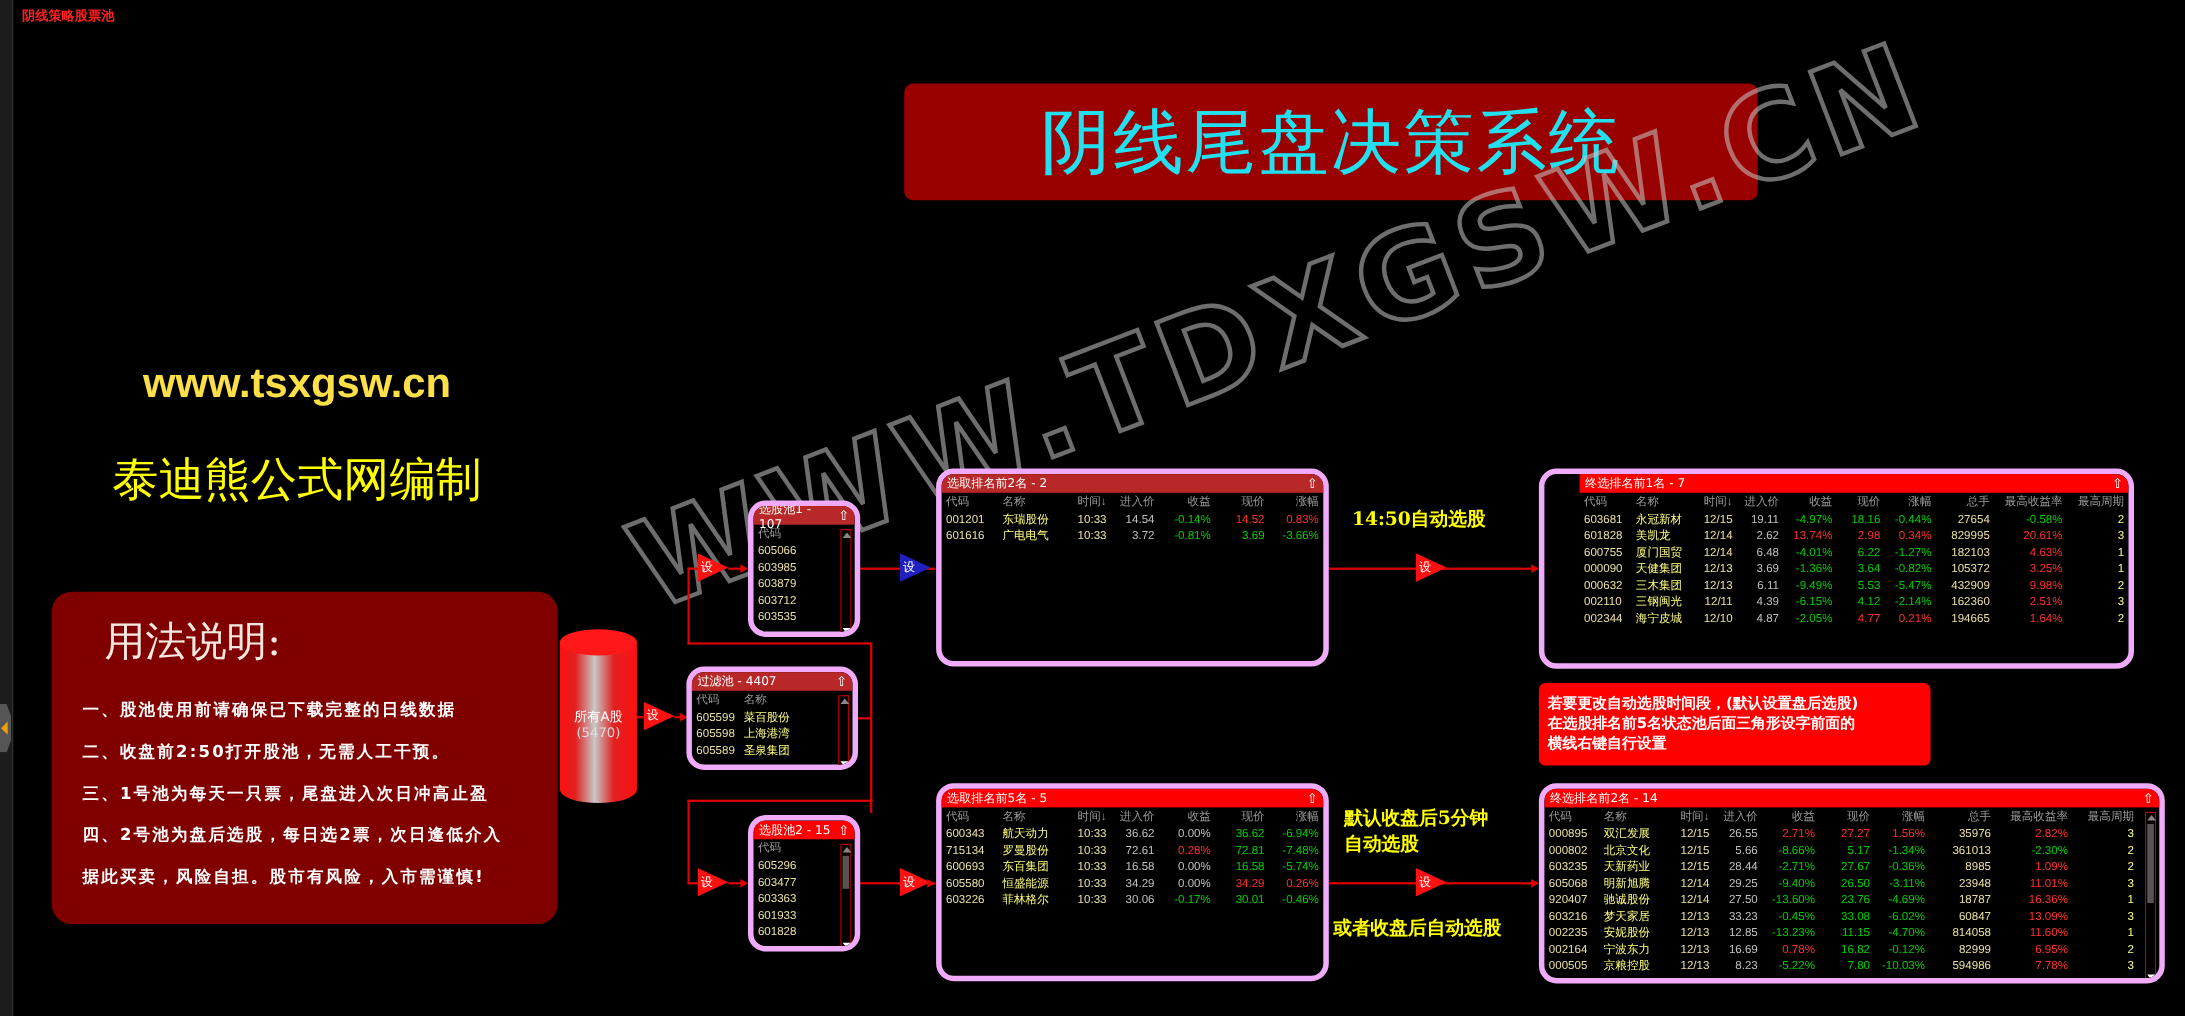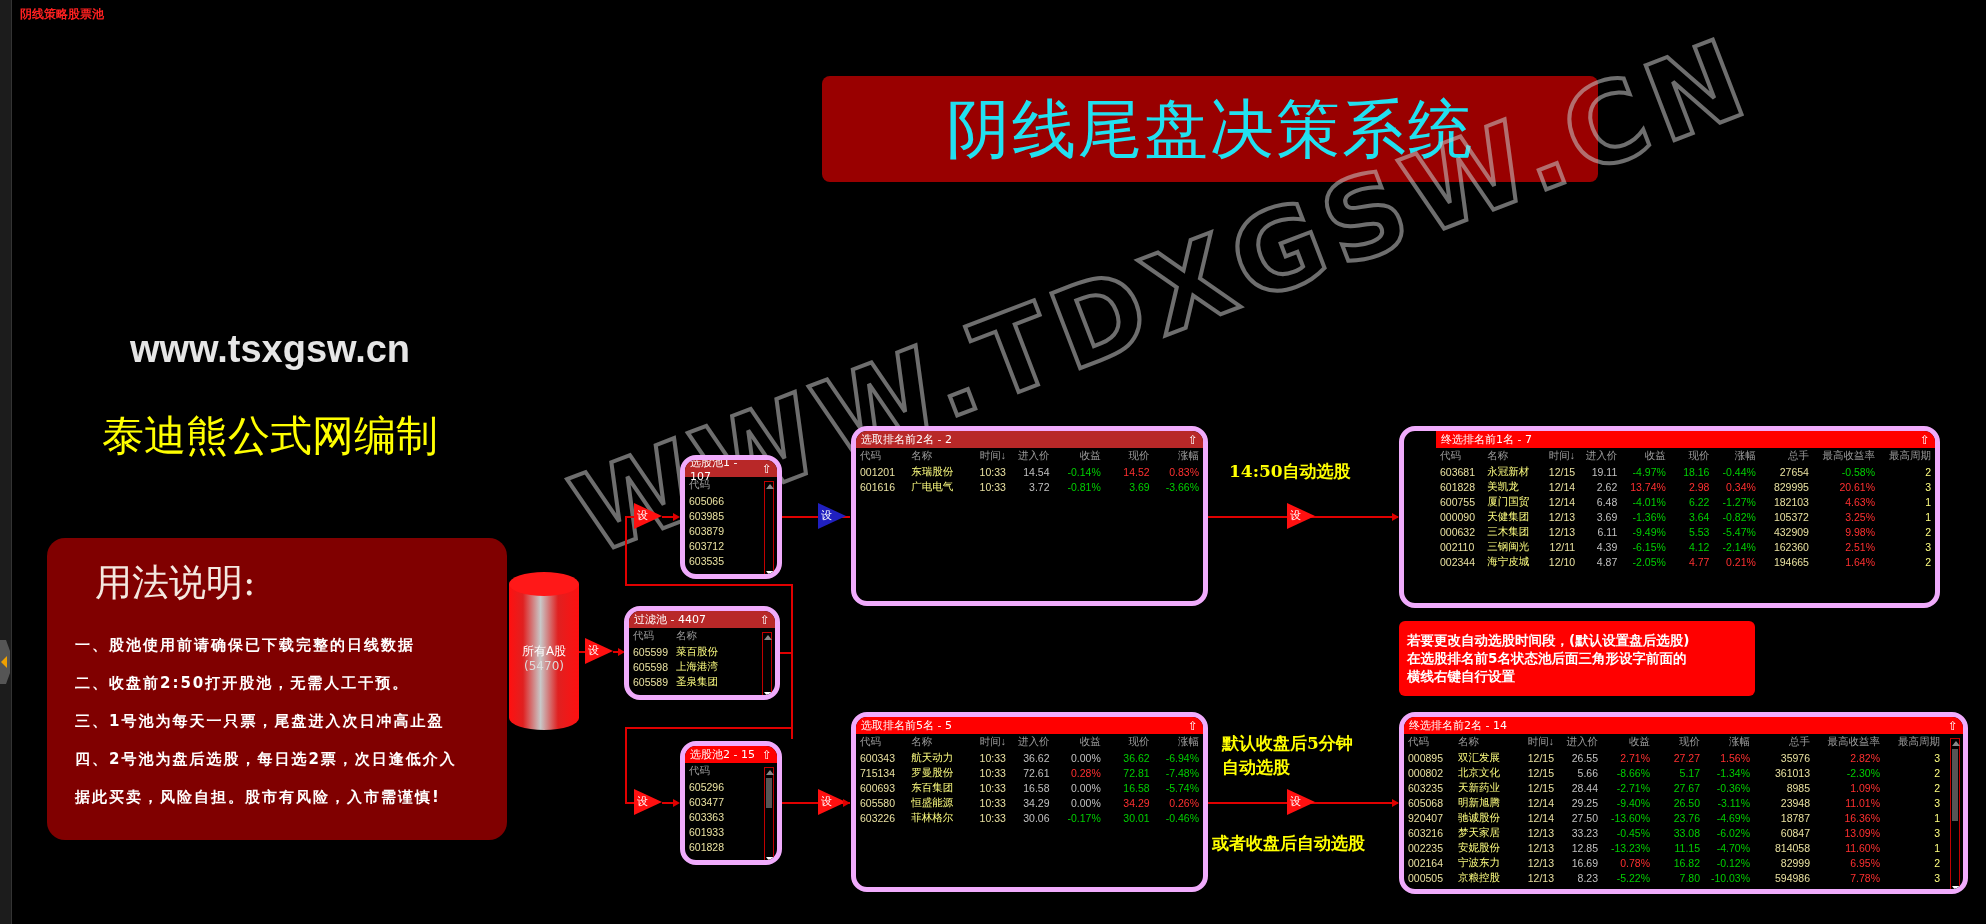--- a/index.html
+++ b/index.html
@@ -5,21 +5,21 @@
   * { box-sizing: border-box; margin: 0; padding: 0; }
   html, body { width: 1986px; height: 924px; background: #000; overflow: hidden; }
   body { position: relative; font-family: "DejaVu Sans", "Liberation Sans", sans-serif; color: #fff; }
   .abs { position: absolute; }
   .leftbar { left: 0; top: 0; width: 12px; height: 924px; background: #1c1c1c; border-right: 1px solid #333; }
   .leftgrip { left: 0; top: 640px; width: 10px; height: 44px; background: #555; clip-path: polygon(0 0, 60% 0, 100% 25%, 100% 75%, 60% 100%, 0 100%); }
   .leftgrip span { position: absolute; left: 1px; top: 16px; width: 0; height: 0; border-top: 6px solid transparent; border-bottom: 6px solid transparent; border-right: 6px solid #f0a000; }
   .wintitle { left: 20px; top: 6px; color: #ff2020; font-size: 12px; font-weight: bold; }
   .banner { left: 822px; top: 76px; width: 776px; height: 106px; background: #990000; border-radius: 8px; display: flex; align-items: center; justify-content: center; }
   .banner span { color: #22e0f0; font-size: 64px; font-family: "DejaVu Serif", serif; letter-spacing: 2px; text-align: center; }
-  .site { left: 70px; top: 328px; width: 400px; text-align: center; color: #e5e5e5; font-size: 38px; font-weight: bold; font-family: "Liberation Sans", sans-serif; }
+  .site { left: 70px; top: 328px; width: 400px; text-align: center; color: #fde047; font-size: 38px; font-weight: bold; font-family: "Liberation Sans", sans-serif; }
   .author { left: 70px; top: 408px; width: 400px; text-align: center; color: #ffff00; font-size: 42px; font-family: "DejaVu Serif", serif; }
   .usage { left: 47px; top: 538px; width: 460px; height: 302px; background: #800000; border-radius: 18px; padding: 20px 20px; }
   .usage h2 { font-size: 37px; font-weight: normal; font-family: "DejaVu Serif", serif; color: #f4e8e0; margin-left: 28px; margin-bottom: 18px; }
   .usage p { font-size: 15px; font-weight: bold; color: #fff; margin-left: 8px; line-height: 38px; letter-spacing: 2px; white-space: nowrap; }
   .cyl { left: 509px; top: 572px; width: 70px; height: 158px; }
   .cyl .body { position: absolute; left: 0; top: 12px; width: 70px; height: 134px; background: linear-gradient(90deg, #ff1010 0%, #e02020 20%, #c8c8c8 45%, #e02020 70%, #ff1010 100%); }
   .cyl .top { position: absolute; left: 0; top: 0; width: 70px; height: 24px; border-radius: 50%; background: #ff1818; }
   .cyl .bot { position: absolute; left: 0; top: 134px; width: 70px; height: 24px; border-radius: 50%; background: linear-gradient(90deg, #ff1010 0%, #e02020 20%, #c8c8c8 45%, #e02020 70%, #ff1010 100%); }
   .cyl .label { position: absolute; left: 0; top: 72px; width: 70px; text-align: center; font-size: 12px; color: #fff; line-height: 15px; }
   .cyl .label .cnt { color: #ddd; }

